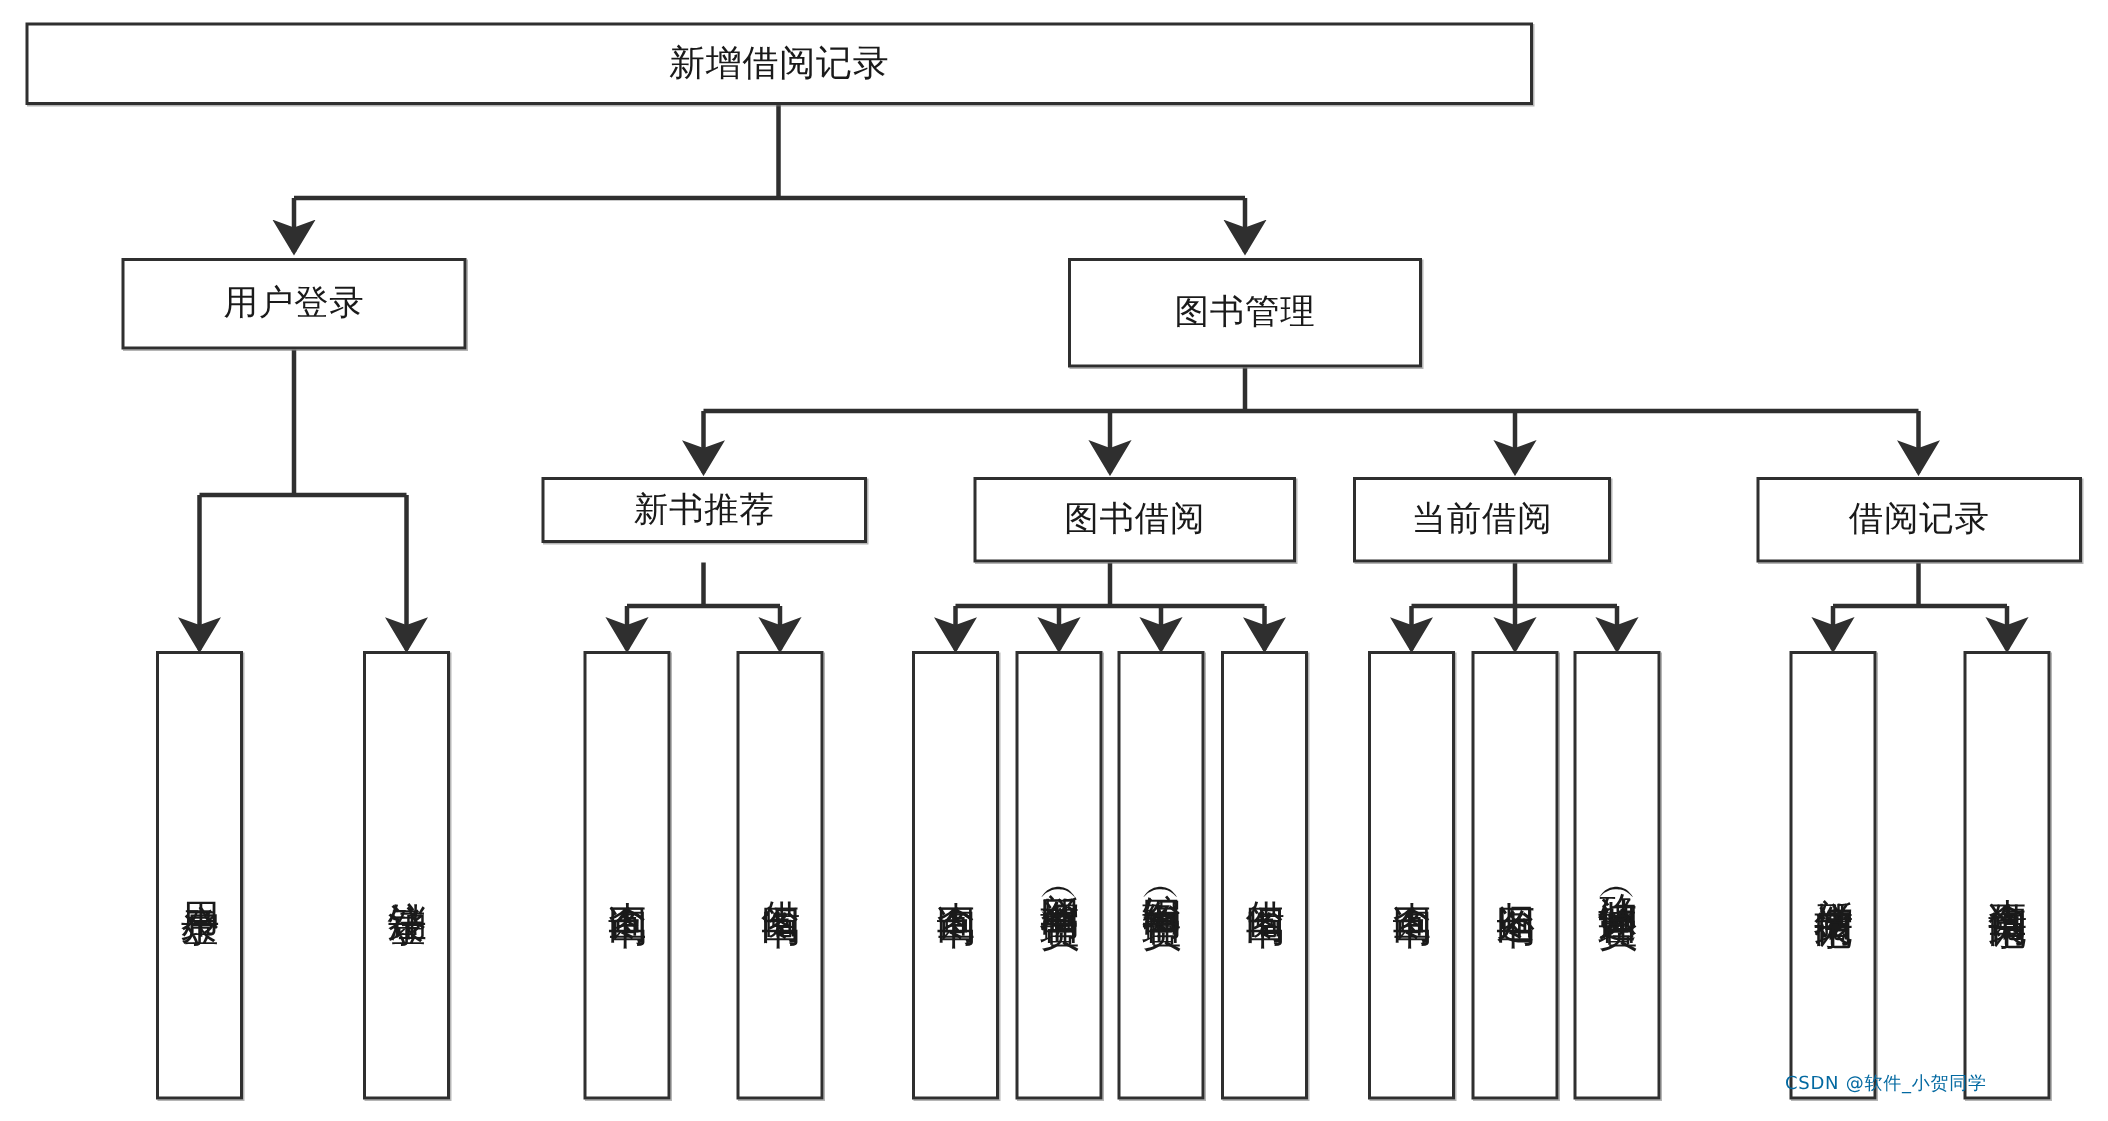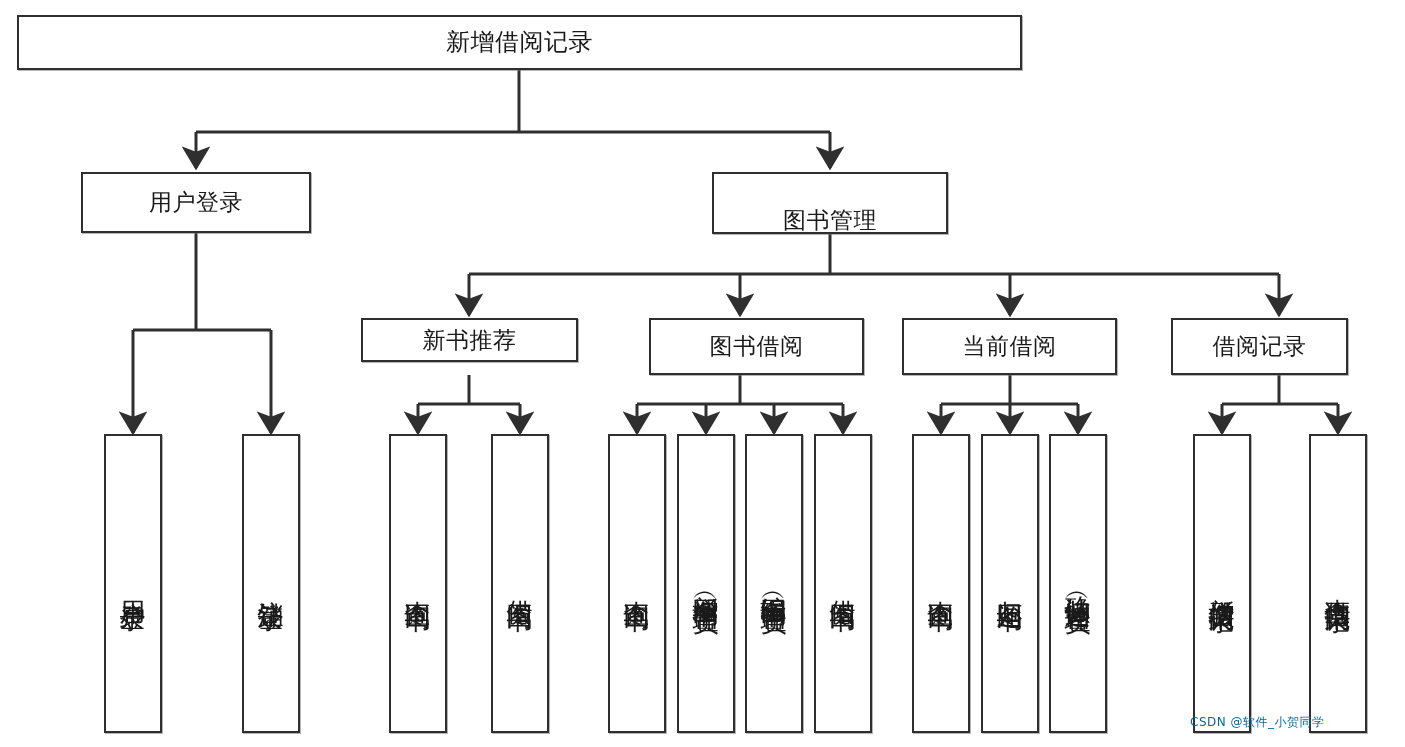--- a/index.html
+++ b/index.html
@@ -134,37 +134,37 @@
   </svg>
 
   <div class="node horiz root" style="left:17px;  top:15px;  width:1005px; height:55px;">
     <span class="label">新增借阅记录</span>
   </div>
 
   <div class="node horiz" style="left:81px;  top:172px; width:230px; height:61px;">
     <span class="label">用户登录</span>
   </div>
 
-  <div class="node horiz" style="left:712px; top:172px; width:236px; height:62px;align-items:flex-end;">
+  <div class="node horiz" style="left:712px; top:172px; width:236px; height:73px;">
     <span class="label">图书管理</span>
   </div>
 
   <div class="node horiz" style="left:361px;  top:318px; width:217px; height:44px;">
     <span class="label">新书推荐</span>
   </div>
 
   <div class="node horiz" style="left:649px;  top:318px; width:215px; height:57px;">
     <span class="label">图书借阅</span>
   </div>
 
-  <div class="node horiz" style="left:902px;  top:318px; width:215px; height:57px;">
+  <div class="node horiz" style="left:902px;  top:318px; width:172px; height:57px;">
     <span class="label">当前借阅</span>
   </div>
 
-  <div class="node horiz" style="left:1171px; top:318px; width:177px; height:57px;">
+  <div class="node horiz" style="left:1171px; top:318px; width:217px; height:57px;">
     <span class="label">借阅记录</span>
   </div>
 
   <div class="node vert" style="left:104px;  top:434px; width:58px; height:299px;">
     <span class="label">用户登录</span>
   </div>
 
   <div class="node vert" style="left:242px;  top:434px; width:58px; height:299px;">
     <span class="label">注销登录</span>
   </div>

